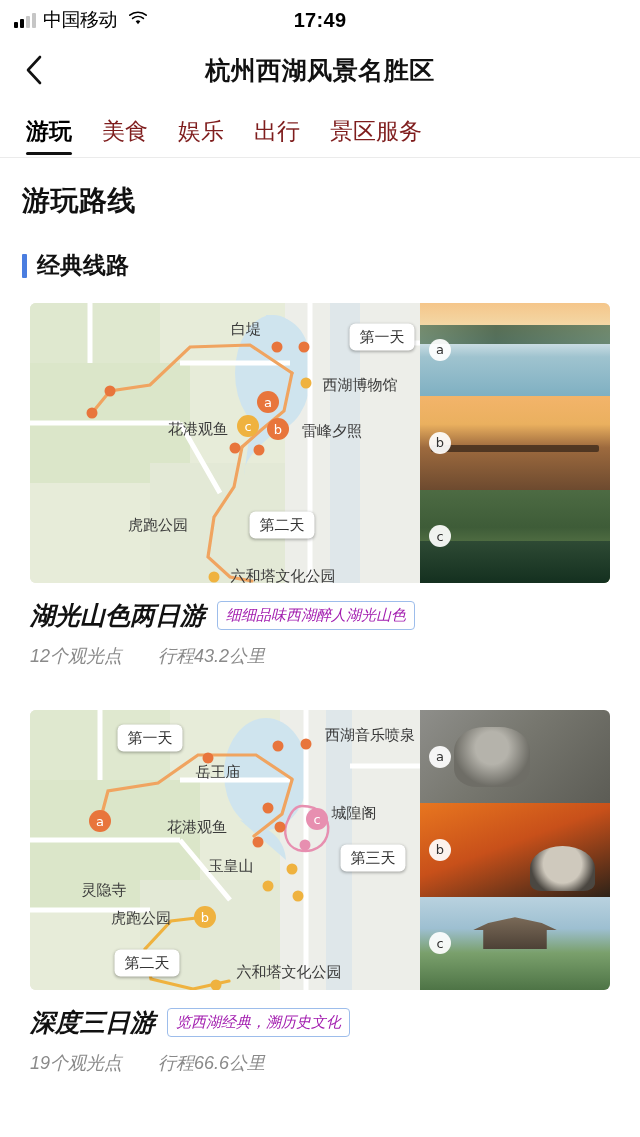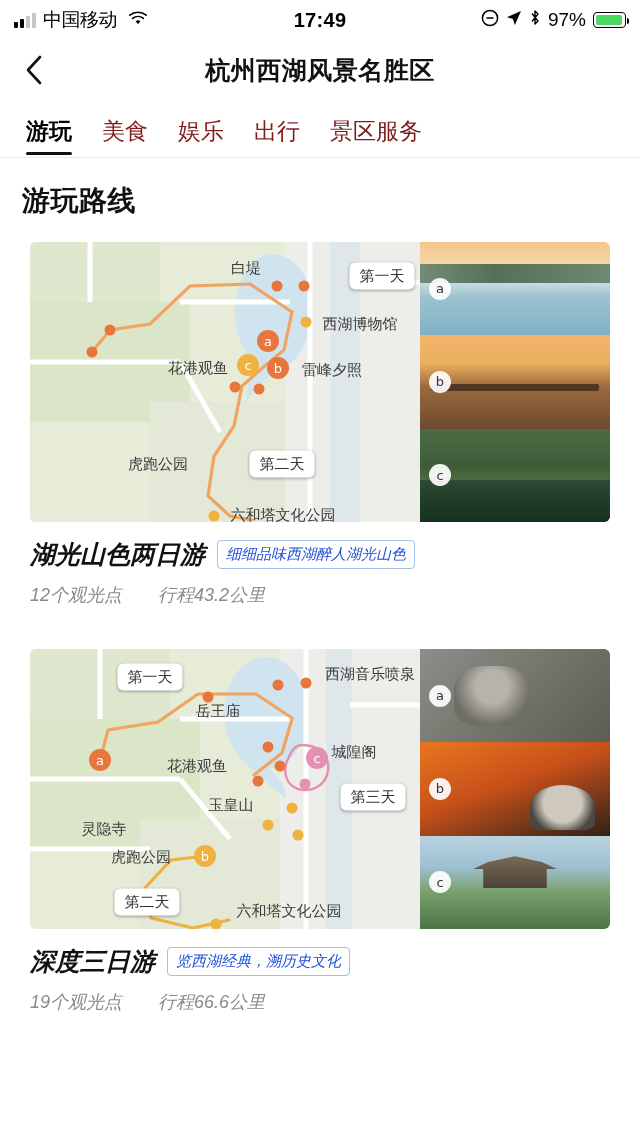--- a/index.html
+++ b/index.html
@@ -186,21 +186,21 @@
     content:""; position:absolute; left:28%; top:22%; width:44%; height:34%;
     background: linear-gradient(#7a6a58,#4d4136);
     clip-path: polygon(0 40%,18% 18%,50% 0,82% 18%,100% 40%,88% 40%,88% 100%,12% 100%,12% 40%);
   }
 
   
   .card-foot { padding: 16px 0 0 0; font-style: italic; }
   .card-title-row { display: flex; align-items: center; gap: 12px; flex-wrap: nowrap; }
   .card-title { font-size: 25px; font-weight: 700; color: #111; white-space: nowrap; }
   .card-tag {
-    font-size: 15px; color: #1d4ed8; border: 1px solid #9dbdeb;
+    font-size: 15px; color: #a21caf; border: 1px solid #9dbdeb;
     border-radius: 4px; padding: 4px 8px; white-space: nowrap;
   }
   .card-meta {
     margin-top: 12px; font-size: 18px; color: #8a8a8a; display: flex; gap: 36px;
   }
 </style>
 </head>
 <body>
 
 <div class="statusbar">
@@ -214,42 +214,20 @@
     <span class="carrier">中国移动</span>
     <span class="wifi">
       <svg width="20" height="15" viewBox="0 0 20 15">
         <path d="M10 13.2l2.3-2.9a3.6 3.6 0 0 0-4.6 0L10 13.2z" fill="#000"></path>
         <path d="M4.6 7.4a8.6 8.6 0 0 1 10.8 0" stroke="#000" stroke-width="1.6" fill="none" stroke-linecap="round"></path>
         <path d="M1.8 4.2a12.8 12.8 0 0 1 16.4 0" stroke="#000" stroke-width="1.6" fill="none" stroke-linecap="round"></path>
       </svg>
     </span>
   </div>
   <div class="sb-time">17:49</div>
-  <div class="sb-right">
-    <span>
-      <svg width="18" height="18" viewBox="0 0 18 18">
-          <circle cx="9" cy="9" r="7.6" fill="none" stroke="#000" stroke-width="1.5"></circle>
-          <path d="M5.5 9h7" stroke="#000" stroke-width="1.5"></path>
-        </svg>
-    </span>
-    <span>
-      <svg width="16" height="16" viewBox="0 0 16 16">
-          <path d="M15 1L1 7.2l6 1.8 1.8 6L15 1z" fill="#000"></path>
-        </svg>
-    </span>
-    <span>
-      <svg width="12" height="17" viewBox="0 0 12 17">
-          <path d="M3 4.5L9 12 6 15V2l3 3-6 7.5" fill="none" stroke="#000" stroke-width="1.4" stroke-linejoin="round"></path>
-        </svg>
-    </span>
-    <span class="batt-pct">97%</span>
-    <span class="batt">
-        <i></i>
-      </span>
-  </div>
 </div>
 
 <div class="navbar">
   <div class="back">
     <svg width="17" height="30" viewBox="0 0 17 30">
       <path d="M15 2L3 15l12 13" fill="none" stroke="#111" stroke-width="2.6" stroke-linecap="round" stroke-linejoin="round"></path>
     </svg>
   </div>
   <div class="nav-title">杭州西湖风景名胜区</div>
 </div>
@@ -259,20 +237,24 @@
   <div class="tab">美食</div>
   <div class="tab">娱乐</div>
   <div class="tab">出行</div>
   <div class="tab">景区服务</div>
 </div>
 
 <div class="content">
 
   <div class="page-title">游玩路线</div>
 
+  <div class="section-head">
+    <div class="section-bar"></div>
+    <div class="section-title">经典线路</div>
+  </div>
 
   <div class="route-card">
     <div class="map-wrap">
       <div class="map-area">
         <svg viewBox="0 0 390 280" preserveAspectRatio="none">
           <rect width="390" height="280" fill="#e7ecd9"></rect>
           <path d="M0 0h130v60H0z" fill="#dfe8cf"></path>
           <path d="M0 60h160v120H0z" fill="#dbe6c9"></path>
           <path d="M120 160h140v120H120z" fill="#e3e9d6"></path>
           <path d="M255 0h135v280H255z" fill="#edeee9"></path>

